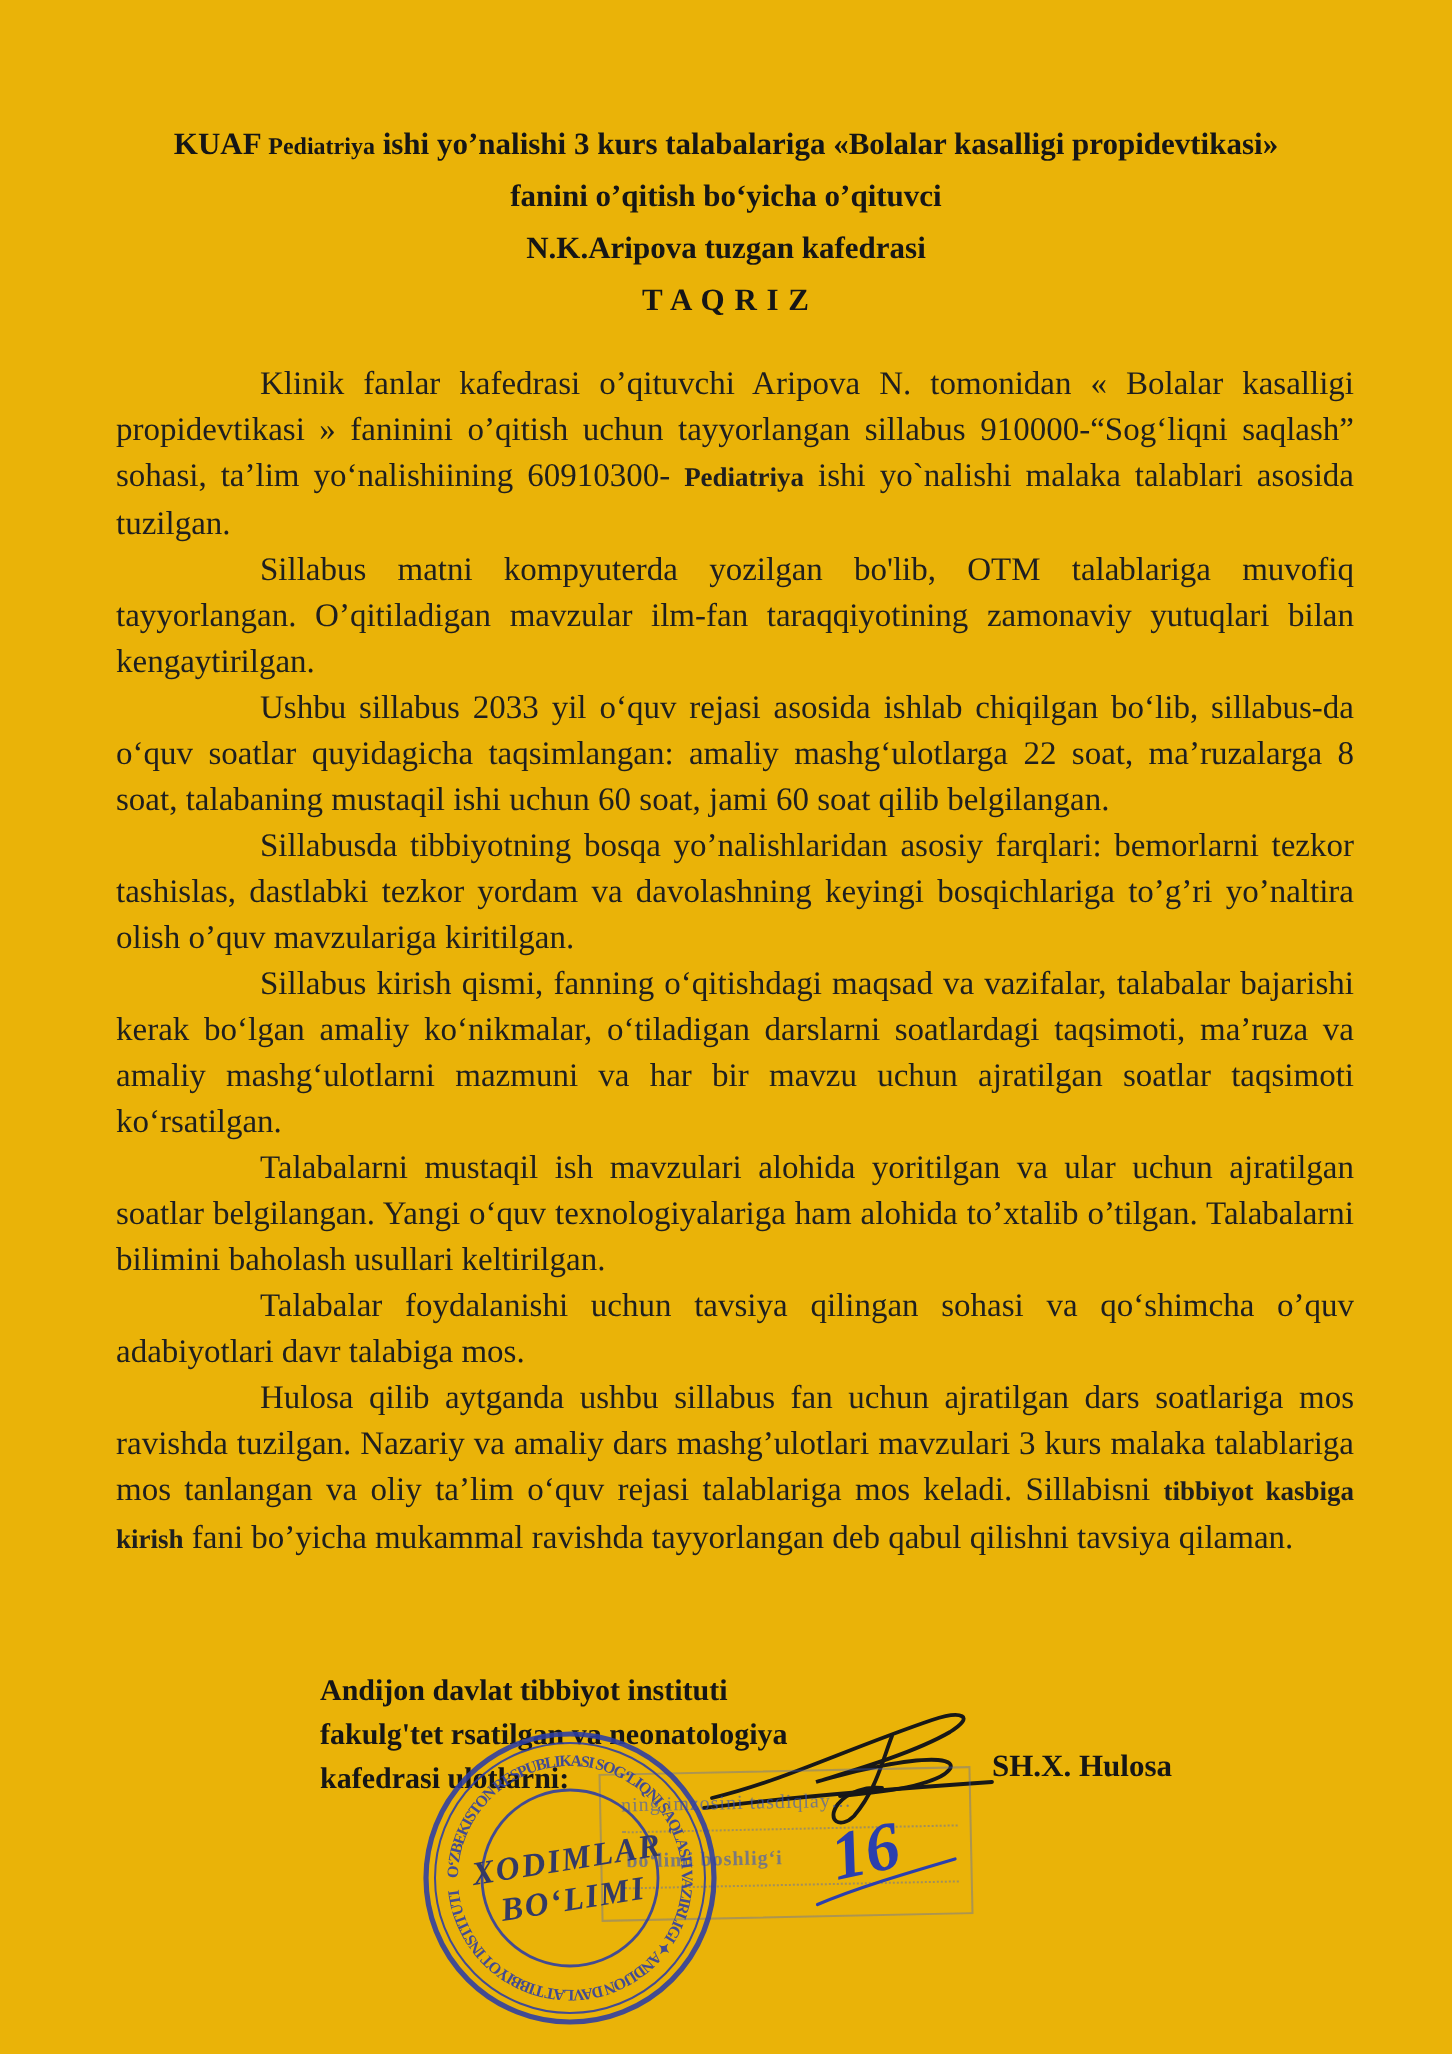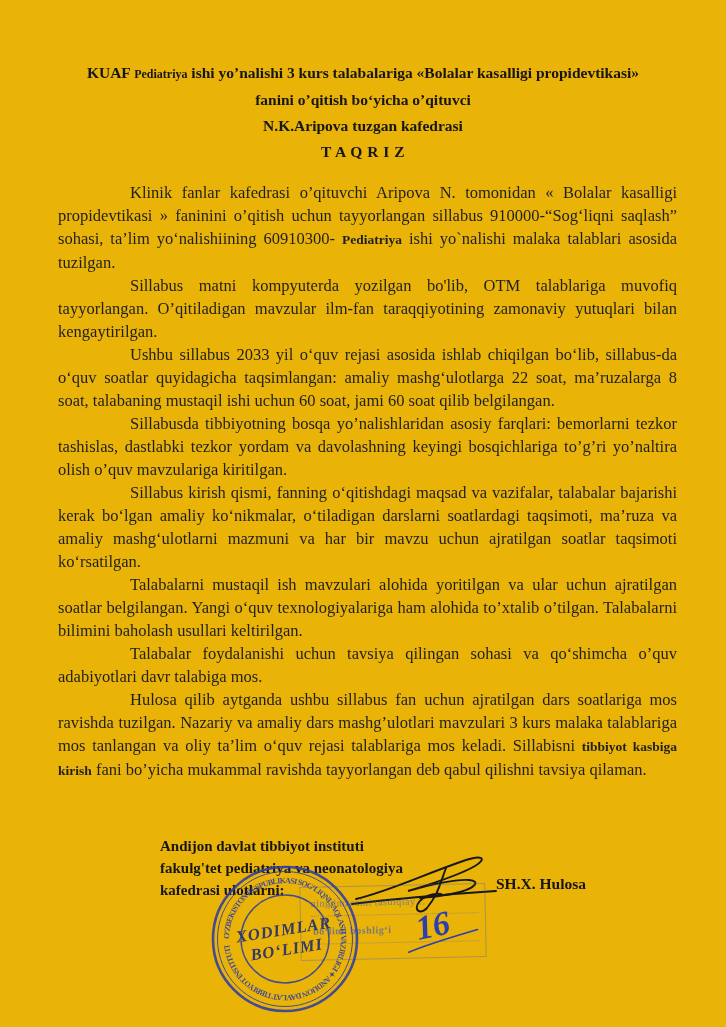--- a/index.html
+++ b/index.html
@@ -67,21 +67,21 @@
       <p><span>Sillabus kirish qismi, fanning o‘qitishdagi maqsad va vazifalar, talabalar bajarishi kerak bo‘lgan amaliy ko‘nikmalar, o‘tiladigan darslarni soatlardagi taqsimoti, ma’ruza va amaliy mashg‘ulotlarni mazmuni va har bir mavzu uchun ajratilgan soatlar taqsimoti ko‘rsatilgan.</span></p>
       <p><span>Talabalarni mustaqil ish mavzulari alohida yoritilgan va ular uchun ajratilgan soatlar belgilangan. Yangi o‘quv texnologiyalariga ham alohida to’xtalib o’tilgan. Talabalarni bilimini baholash usullari keltirilgan.</span></p>
       <p><span>Talabalar  foydalanishi uchun tavsiya qilingan sohasi va qo‘shimcha o’quv adabiyotlari davr  talabiga mos.</span></p>
       <p><span>Hulosa qilib aytganda ushbu sillabus fan uchun ajratilgan dars soatlariga mos ravishda tuzilgan. Nazariy va amaliy dars mashg’ulotlari mavzulari 3 kurs malaka talablariga mos tanlangan va oliy ta’lim o‘quv rejasi talablariga mos keladi. Sillabisni </span><span class="small-bold">tibbiyot kasbiga kirish</span><span> fani bo’yicha mukammal ravishda tayyorlangan deb qabul qilishni tavsiya qilaman.</span></p>
     </main>
 
   <section class="sig">
 
     <div class="sig-left">
         <div>Andijon davlat tibbiyot instituti</div>
-        <div>fakulg'tet  pediatriya va neonatologiya</div>
+        <div>fakulg'tet  rsatilgan va neonatologiya</div>
         <div>kafedrasi ulotlarni:</div>
       </div>
 
     <div class="sig-name">SH.X. Hulosa</div>
 
     <svg class="hand-sig" width="160" height="70" viewBox="0 0 160 70">
       <g fill="none" stroke="#181818" stroke-width="1.9" stroke-linecap="round">
         <path d="M 8,52 C 42,44 74,28 118,13 C 133,8 140,11 127,19 C 108,30 76,39 60,44 C 80,38 108,32 121,33 C 133,34 127,41 112,45 C 98,49 82,50 72,51"></path>
         <path d="M 98,21 C 93,34 90,48 79,61 C 72,68 65,63 71,55 C 76,49 85,46 93,47"></path>
         <path d="M 4,57 C 44,52 104,47 148,44"></path>

